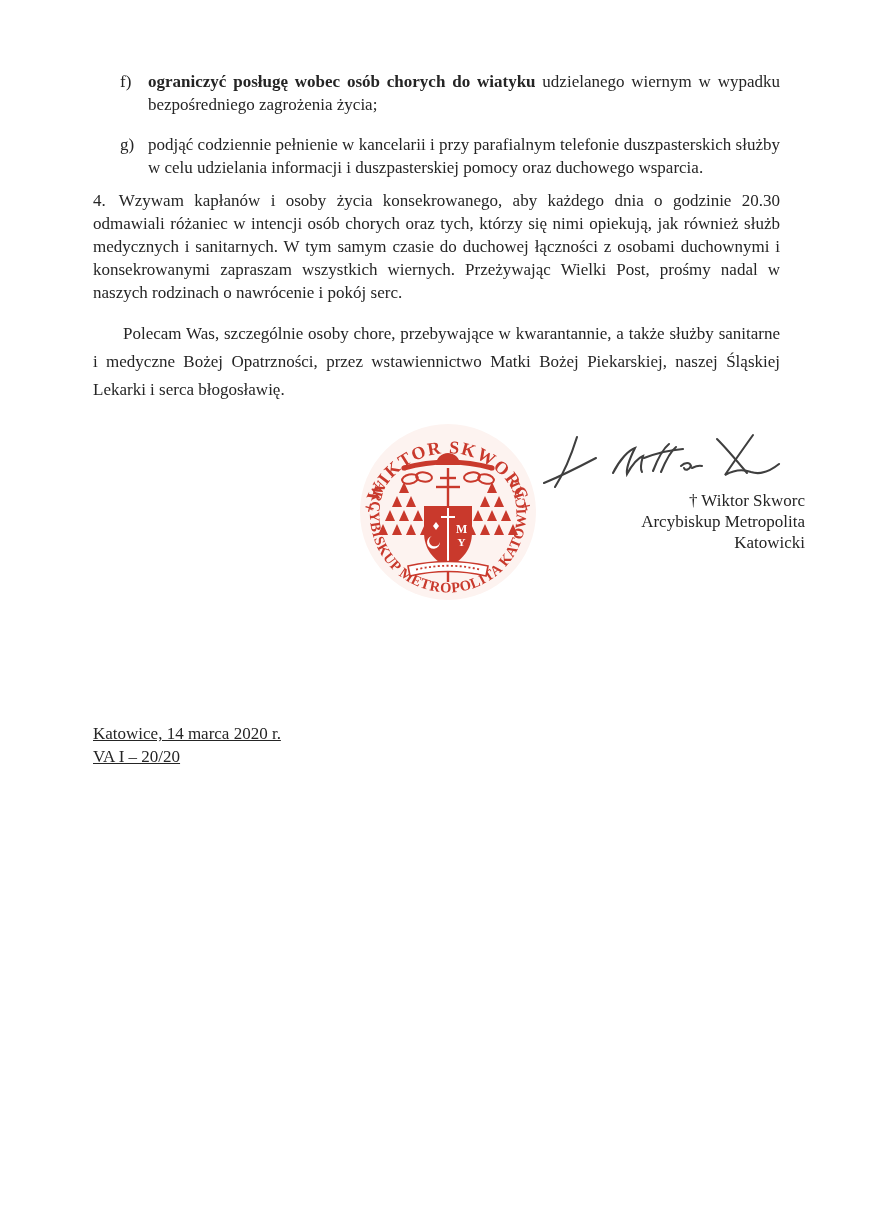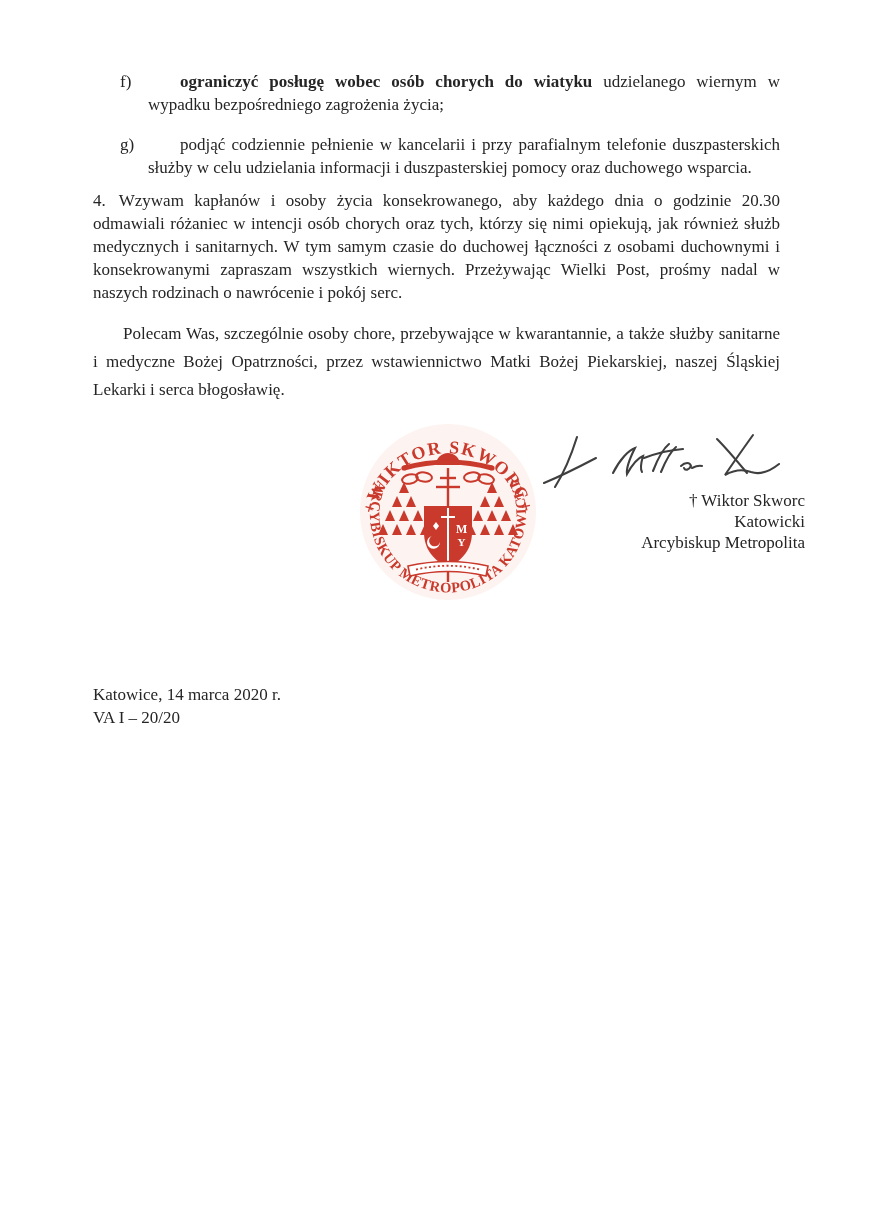--- a/index.html
+++ b/index.html
@@ -16,21 +16,21 @@
   .content {
     position: absolute;
     left: 93px;
     top: 70px;
     width: 687px;
   }
   .li { display: flex; margin-left: 27px; }
   .li + .li { margin-top: 17px; }
   .li .marker { flex: 0 0 28px; line-height: 23px; }
   .li .li-text { flex: 1; text-align: justify; line-height: 23px; }
-  .b { font-weight: bold; margin-left: 32px; }
+  .b { font-weight: bold; }
   p.body-para {
     margin: 10px 0 16px 0;
     text-align: justify;
     line-height: 23px;
   }
   .para-num { margin-right: 13px; }
   p.blessing {
     margin: 11px 0 16px 0;
     text-align: justify;
     text-indent: 30px;
@@ -40,21 +40,21 @@
   .seal-svg { position: absolute; left: 265px; top: 0; width: 180px; height: 180px; }
   .signature-svg { position: absolute; left: 448px; top: 3px; width: 248px; height: 80px; }
   .signatory {
     position: absolute;
     left: 462px;
     top: 70px;
     width: 250px;
     text-align: right;
     line-height: 21px;
   }
-  .footer { margin-top: 79px; line-height: 23px; }
+  .footer { margin-top: 118px; line-height: 23px; text-decoration: underline; }
   .seal-ring-text {
     font-family: "Liberation Serif", "DejaVu Serif", serif;
     font-weight: bold;
   }
 </style>
 </head>
 <body>
 
 <div class="page">
   <div class="content">
@@ -166,22 +166,22 @@
           <path d="M 103,35 C 116,30 130,27 142,26"></path>
           <path d="M 140,43 C 144,39 149,39 150,43 C 148,47 144,48 143,45"></path>
           <path d="M 151,45 C 155,43 158,42 161,43"></path>
           <path d="M 176,16 C 186,26 196,38 206,50"></path>
           <path d="M 212,12 C 202,26 192,40 184,52 C 193,47 202,46 210,49 C 219,52 228,49 238,41"></path>
         </g>
       </svg>
 
       <div class="signatory">
         <div>† Wiktor Skworc</div>
+        <div>Arcybiskup Metropolita</div>
         <div>Katowicki</div>
-        <div>Arcybiskup Metropolita</div>
       </div>
     </div>
 
     <div class="footer">
       <div>Katowice, 14 marca 2020 r.</div>
       <div>VA I – 20/20</div>
     </div>
 
   </div>
 </div>

